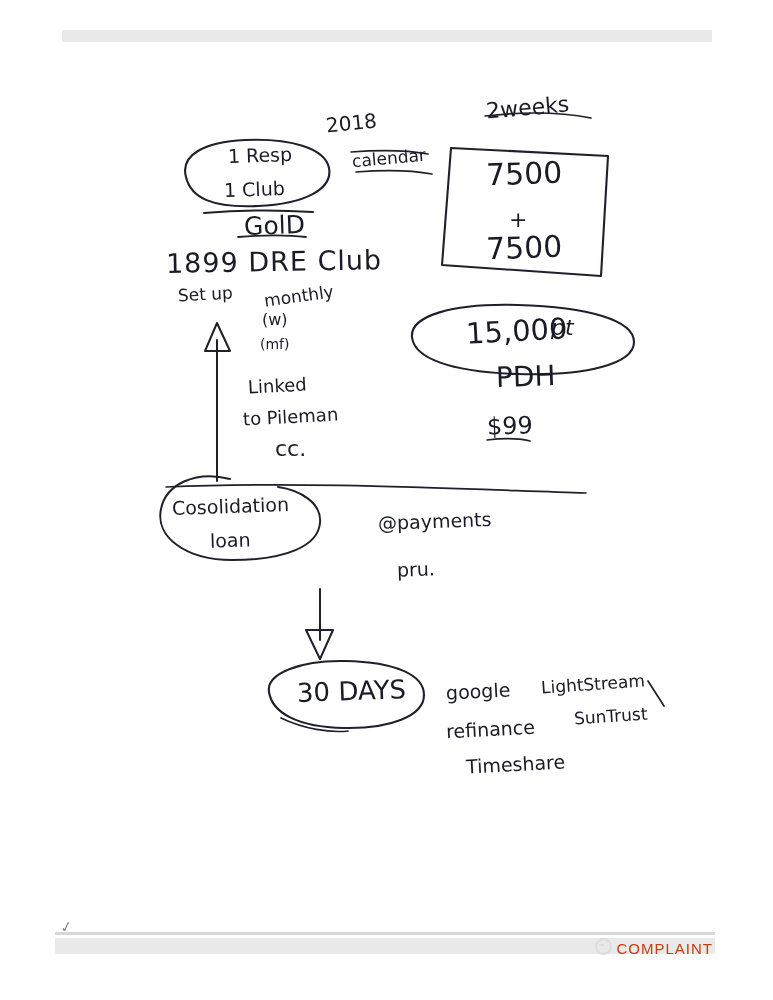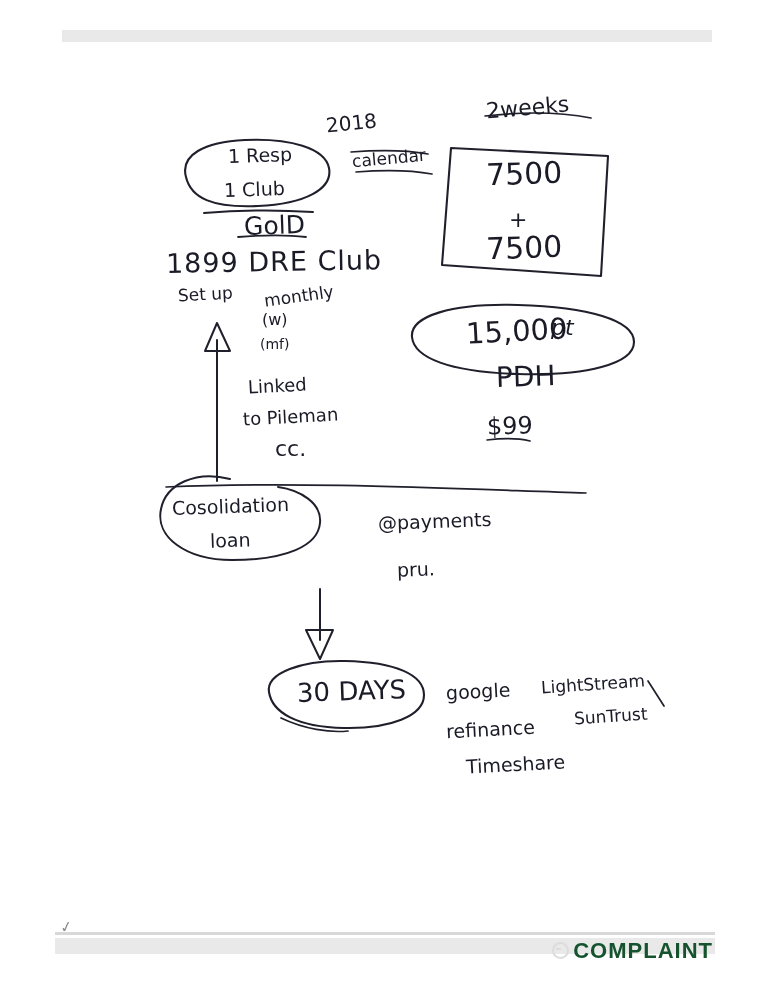--- a/index.html
+++ b/index.html
@@ -7,22 +7,22 @@
        font-family:"Liberation Sans",sans-serif;}
 
   #page{position:absolute;inset:0;background:#ffffff;}
 
   
   .edge-bar{position:absolute;background:#e9e9e9;}
   .edge-top{left:62px;top:30px;width:650px;height:12px;}
   .edge-bottom{left:55px;top:938px;width:660px;height:16px;}
   .edge-bottom2{left:55px;top:932px;width:660px;height:3px;background:#d8d8d8;}
 
-  .wm{position:absolute;right:60px;top:938px;font-size:22px;letter-spacing:1px;
-      color:#14532d;font-weight:bold;}
+  .wm{position:absolute;right:60px;top:938px;font-size:15px;letter-spacing:1px;
+      color:#c2410c;font-weight:normal;}
   .wm .mark{display:inline-block;width:13px;height:13px;border:2px solid #dcdcdc;
             border-radius:50%;margin-right:4px;vertical-align:-1px;position:relative;}
   .wm .mark:after{content:"";position:absolute;left:2px;top:4px;width:5px;height:2px;background:#dcdcdc;}
 
   .tick{position:absolute;left:60px;top:918px;font-size:15px;color:#8a8a8a;
         transform:rotate(-12deg);}
 
   
   .hw{position:absolute;color:#1b1b28;font-family:"DejaVu Sans",sans-serif;
       white-space:pre;line-height:1.05;}

